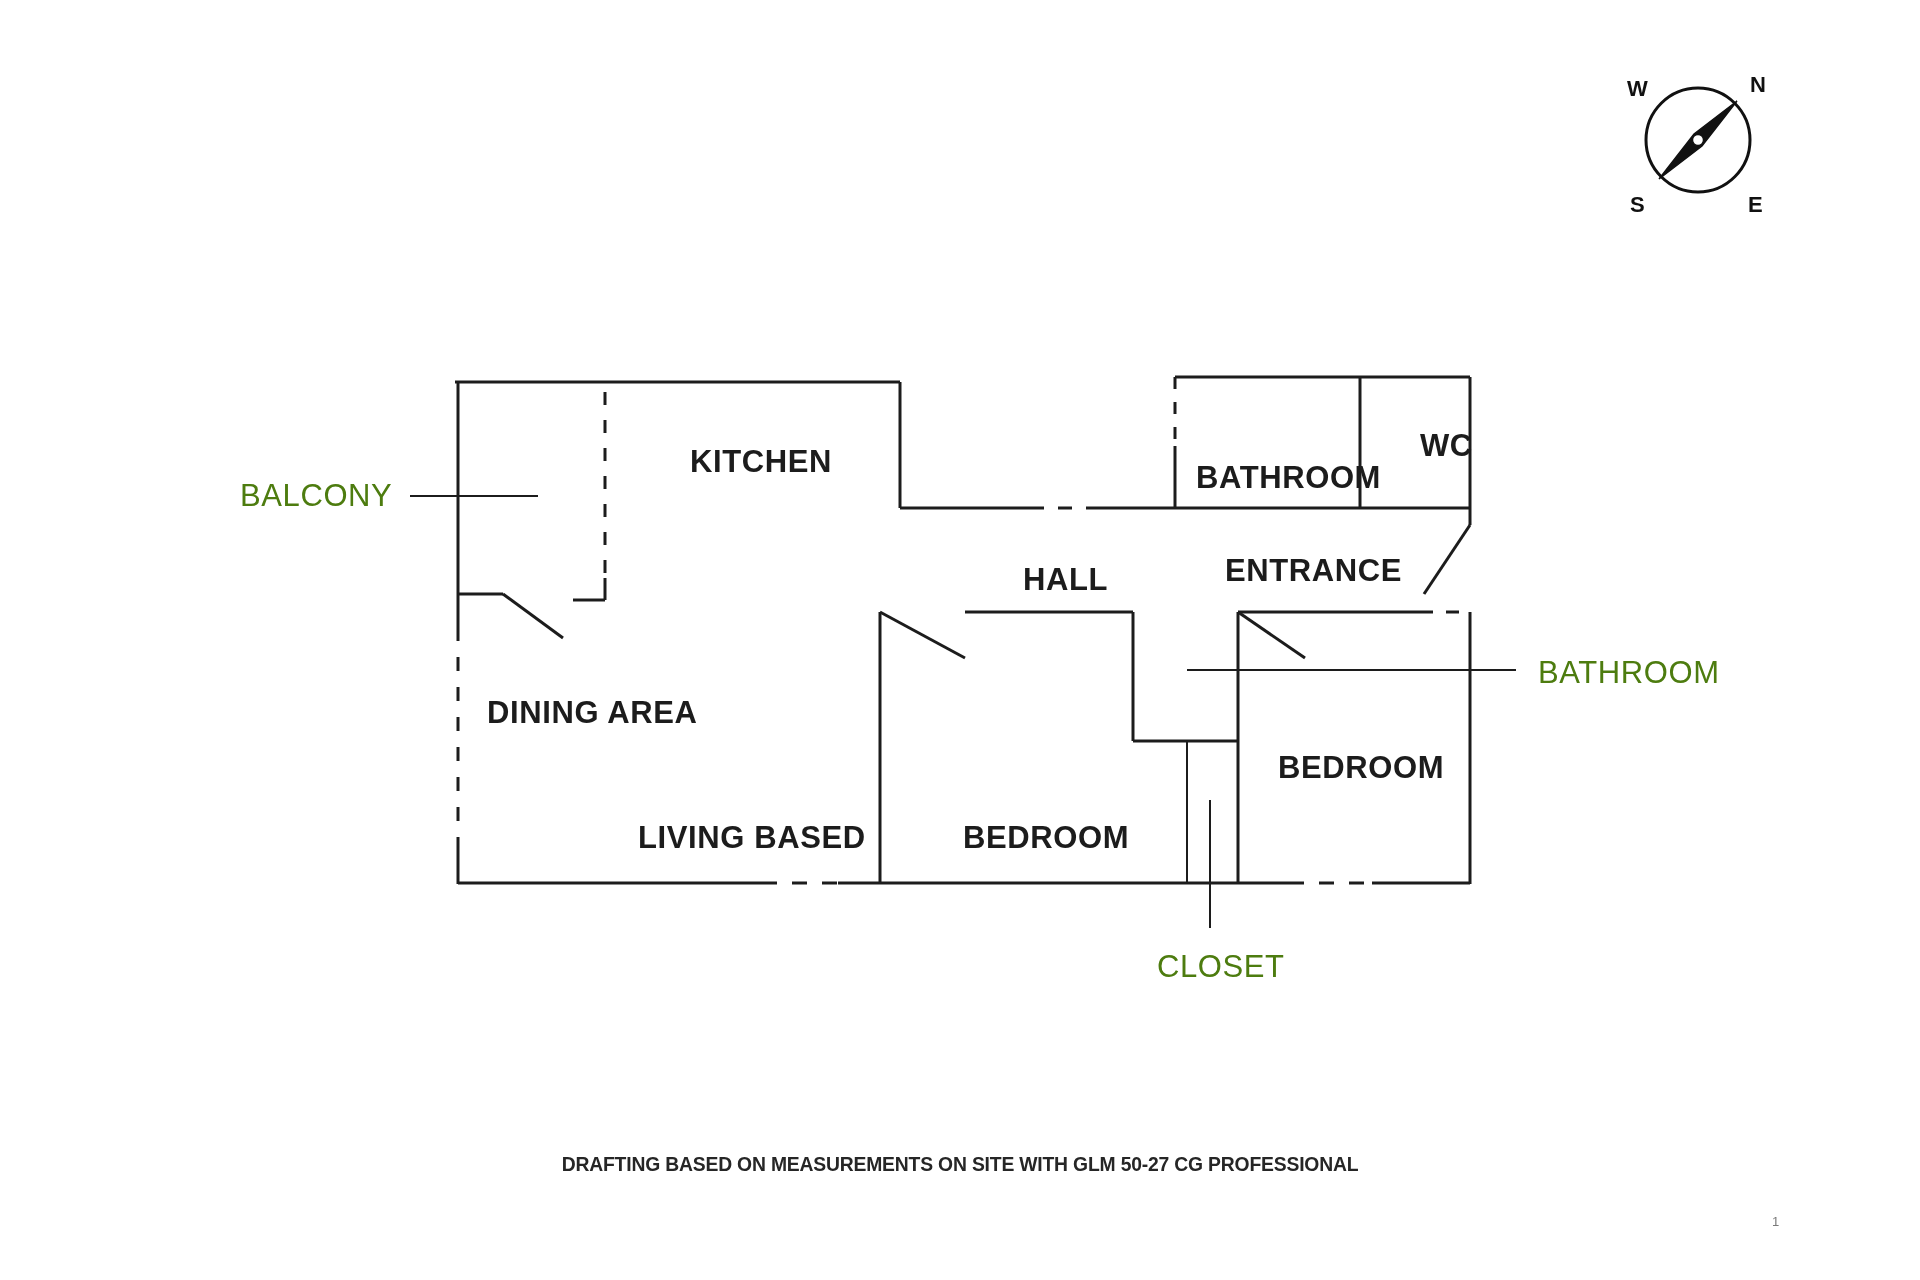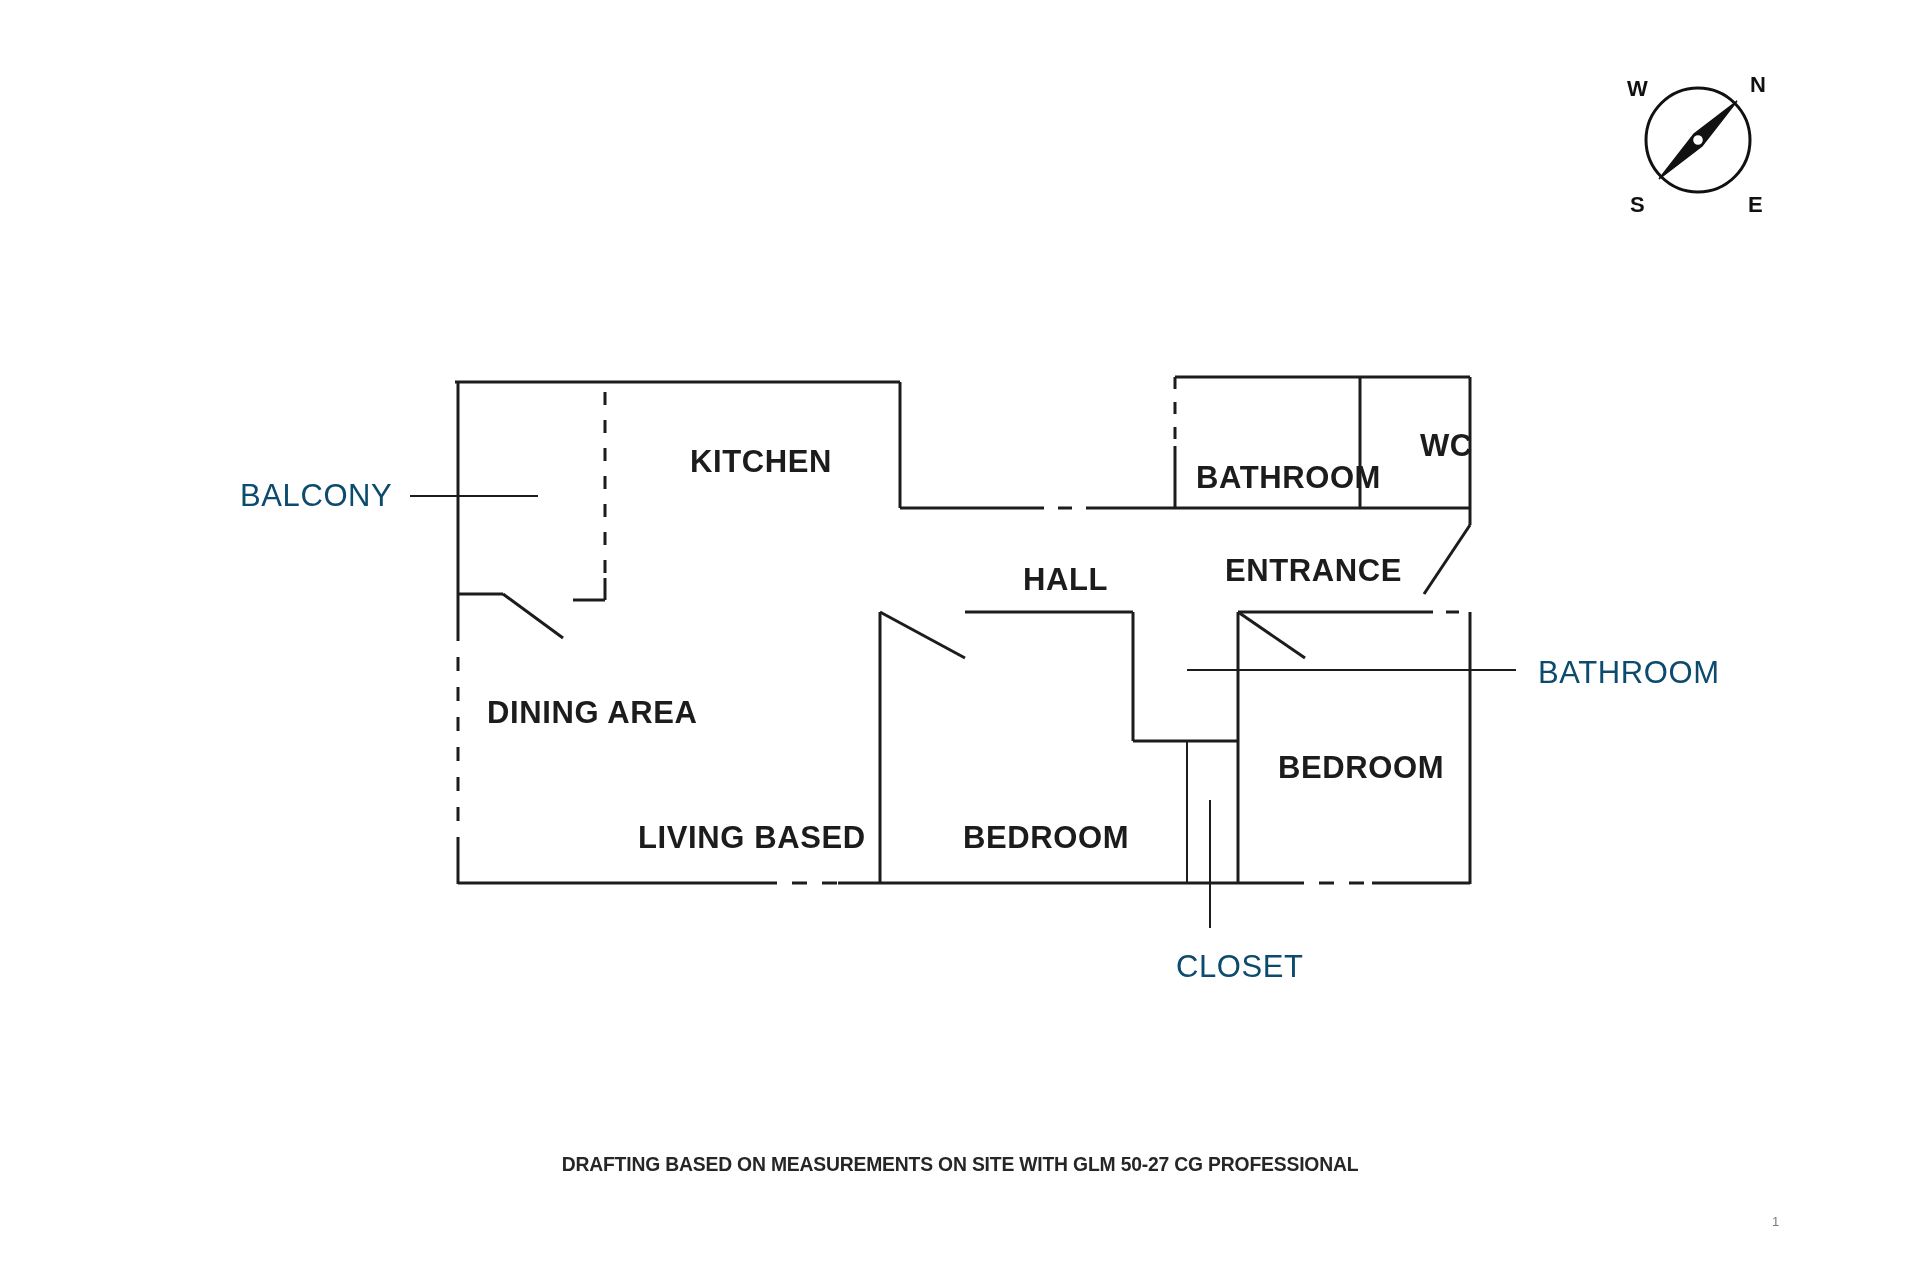--- a/index.html
+++ b/index.html
@@ -22,21 +22,21 @@
     letter-spacing:0.6px;
     color:#1c1c1c;
     white-space:nowrap;
     font-weight:700;
   }
   .callout-label{
     position:absolute;
     font-family:"Liberation Sans", sans-serif;
     font-size:31px;
     letter-spacing:0.6px;
-    color:#0c4a6e;
+    color:#4d7c0f;
     white-space:nowrap;
     font-weight:400;
   }
   .compass-letter{
     position:absolute;
     font-family:"Liberation Sans", sans-serif;
     font-size:22px;
     color:#111;
     font-weight:600;
     white-space:nowrap;
@@ -142,21 +142,21 @@
   <div class="room-label" style="left:1388px;top:428px;margin-left:32px;">WC</div>
   <div class="room-label" style="left:1023px;top:553px;margin-top:9px;">HALL</div>
   <div class="room-label" style="left:1225px;top:553px;">ENTRANCE</div>
   <div class="room-label" style="left:487px;top:695px;">DINING AREA</div>
   <div class="room-label" style="left:638px;top:820px;">LIVING BASED</div>
   <div class="room-label" style="left:963px;top:820px;">BEDROOM</div>
   <div class="room-label" style="left:1278px;top:750px;">BEDROOM</div>
 
   <div class="callout-label" style="left:240px;top:478px;">BALCONY</div>
   <div class="callout-label" style="left:1538px;top:655px;">BATHROOM</div>
-  <div class="callout-label" style="left:1157px;top:949px;margin-left:19px;">CLOSET</div>
+  <div class="callout-label" style="left:1157px;top:949px;">CLOSET</div>
 
   <div class="compass-letter" style="left:1627px;top:76px;">W</div>
   <div class="compass-letter bold" style="left:1750px;top:72px;">N</div>
   <div class="compass-letter" style="left:1630px;top:192px;">S</div>
   <div class="compass-letter" style="left:1748px;top:192px;">E</div>
 
   <div id="footer-note">DRAFTING BASED ON MEASUREMENTS ON SITE WITH GLM 50-27 CG PROFESSIONAL</div>
   <div id="page-number">1</div>
 
 </div>

